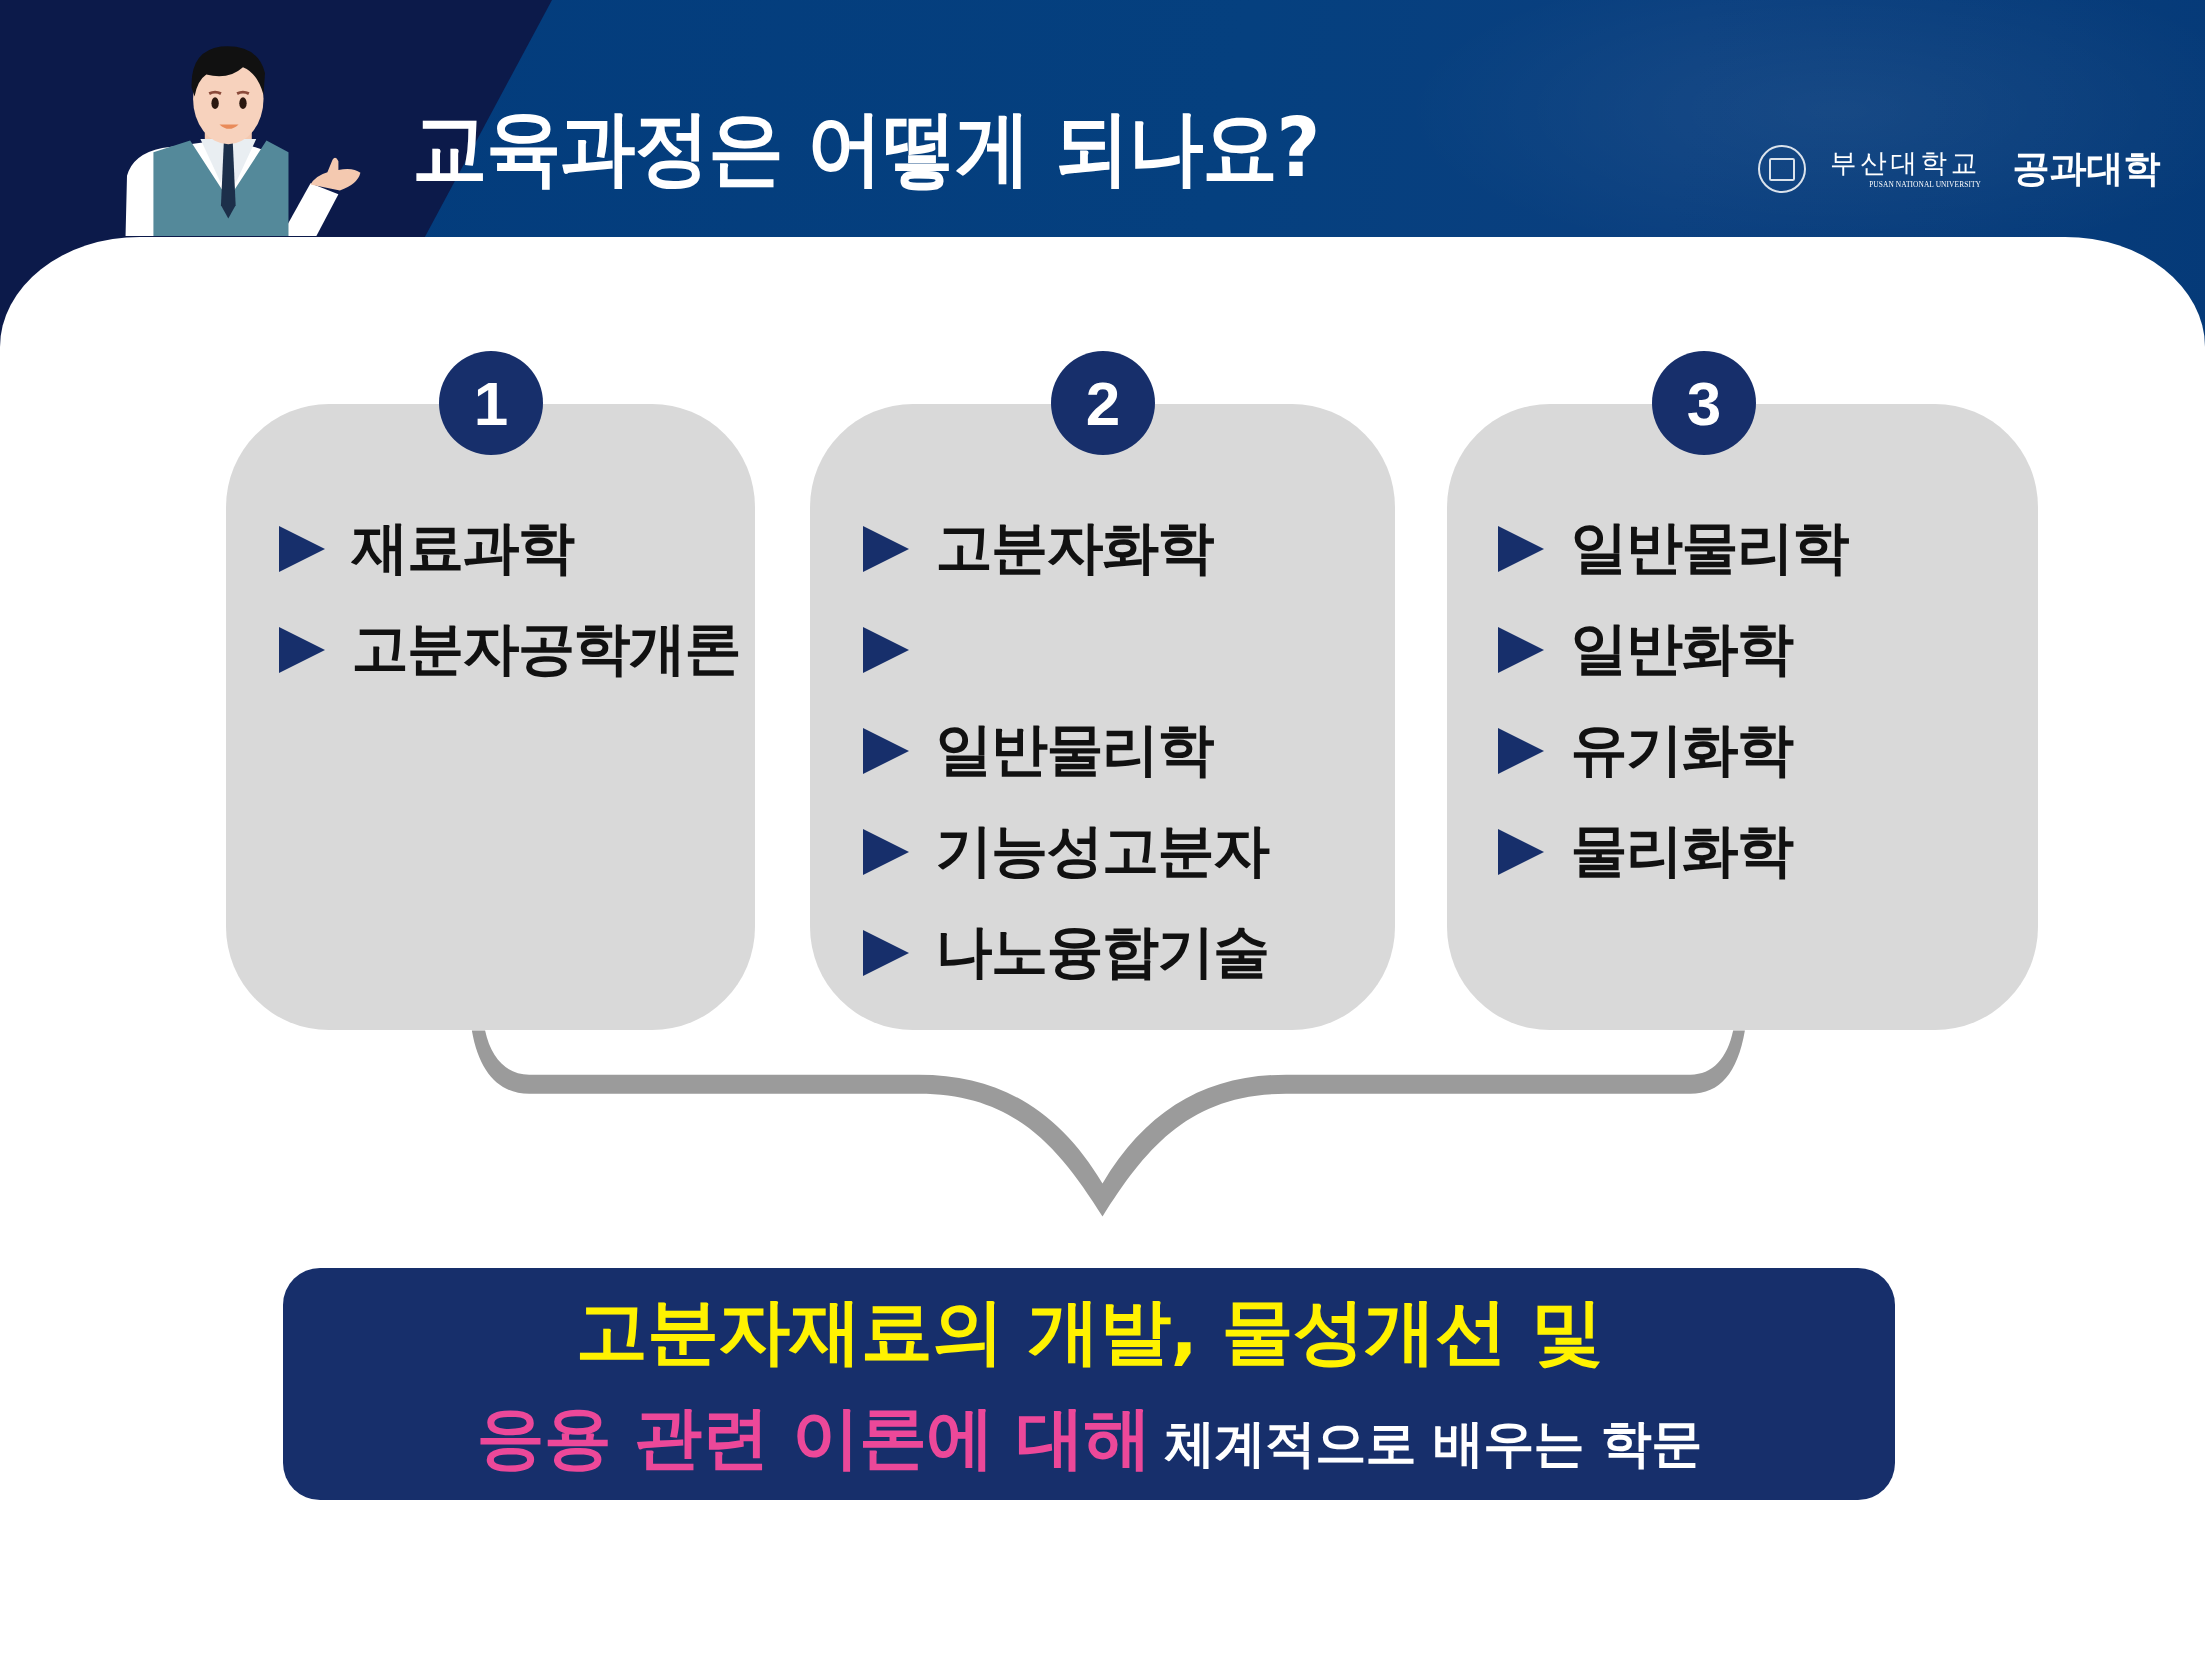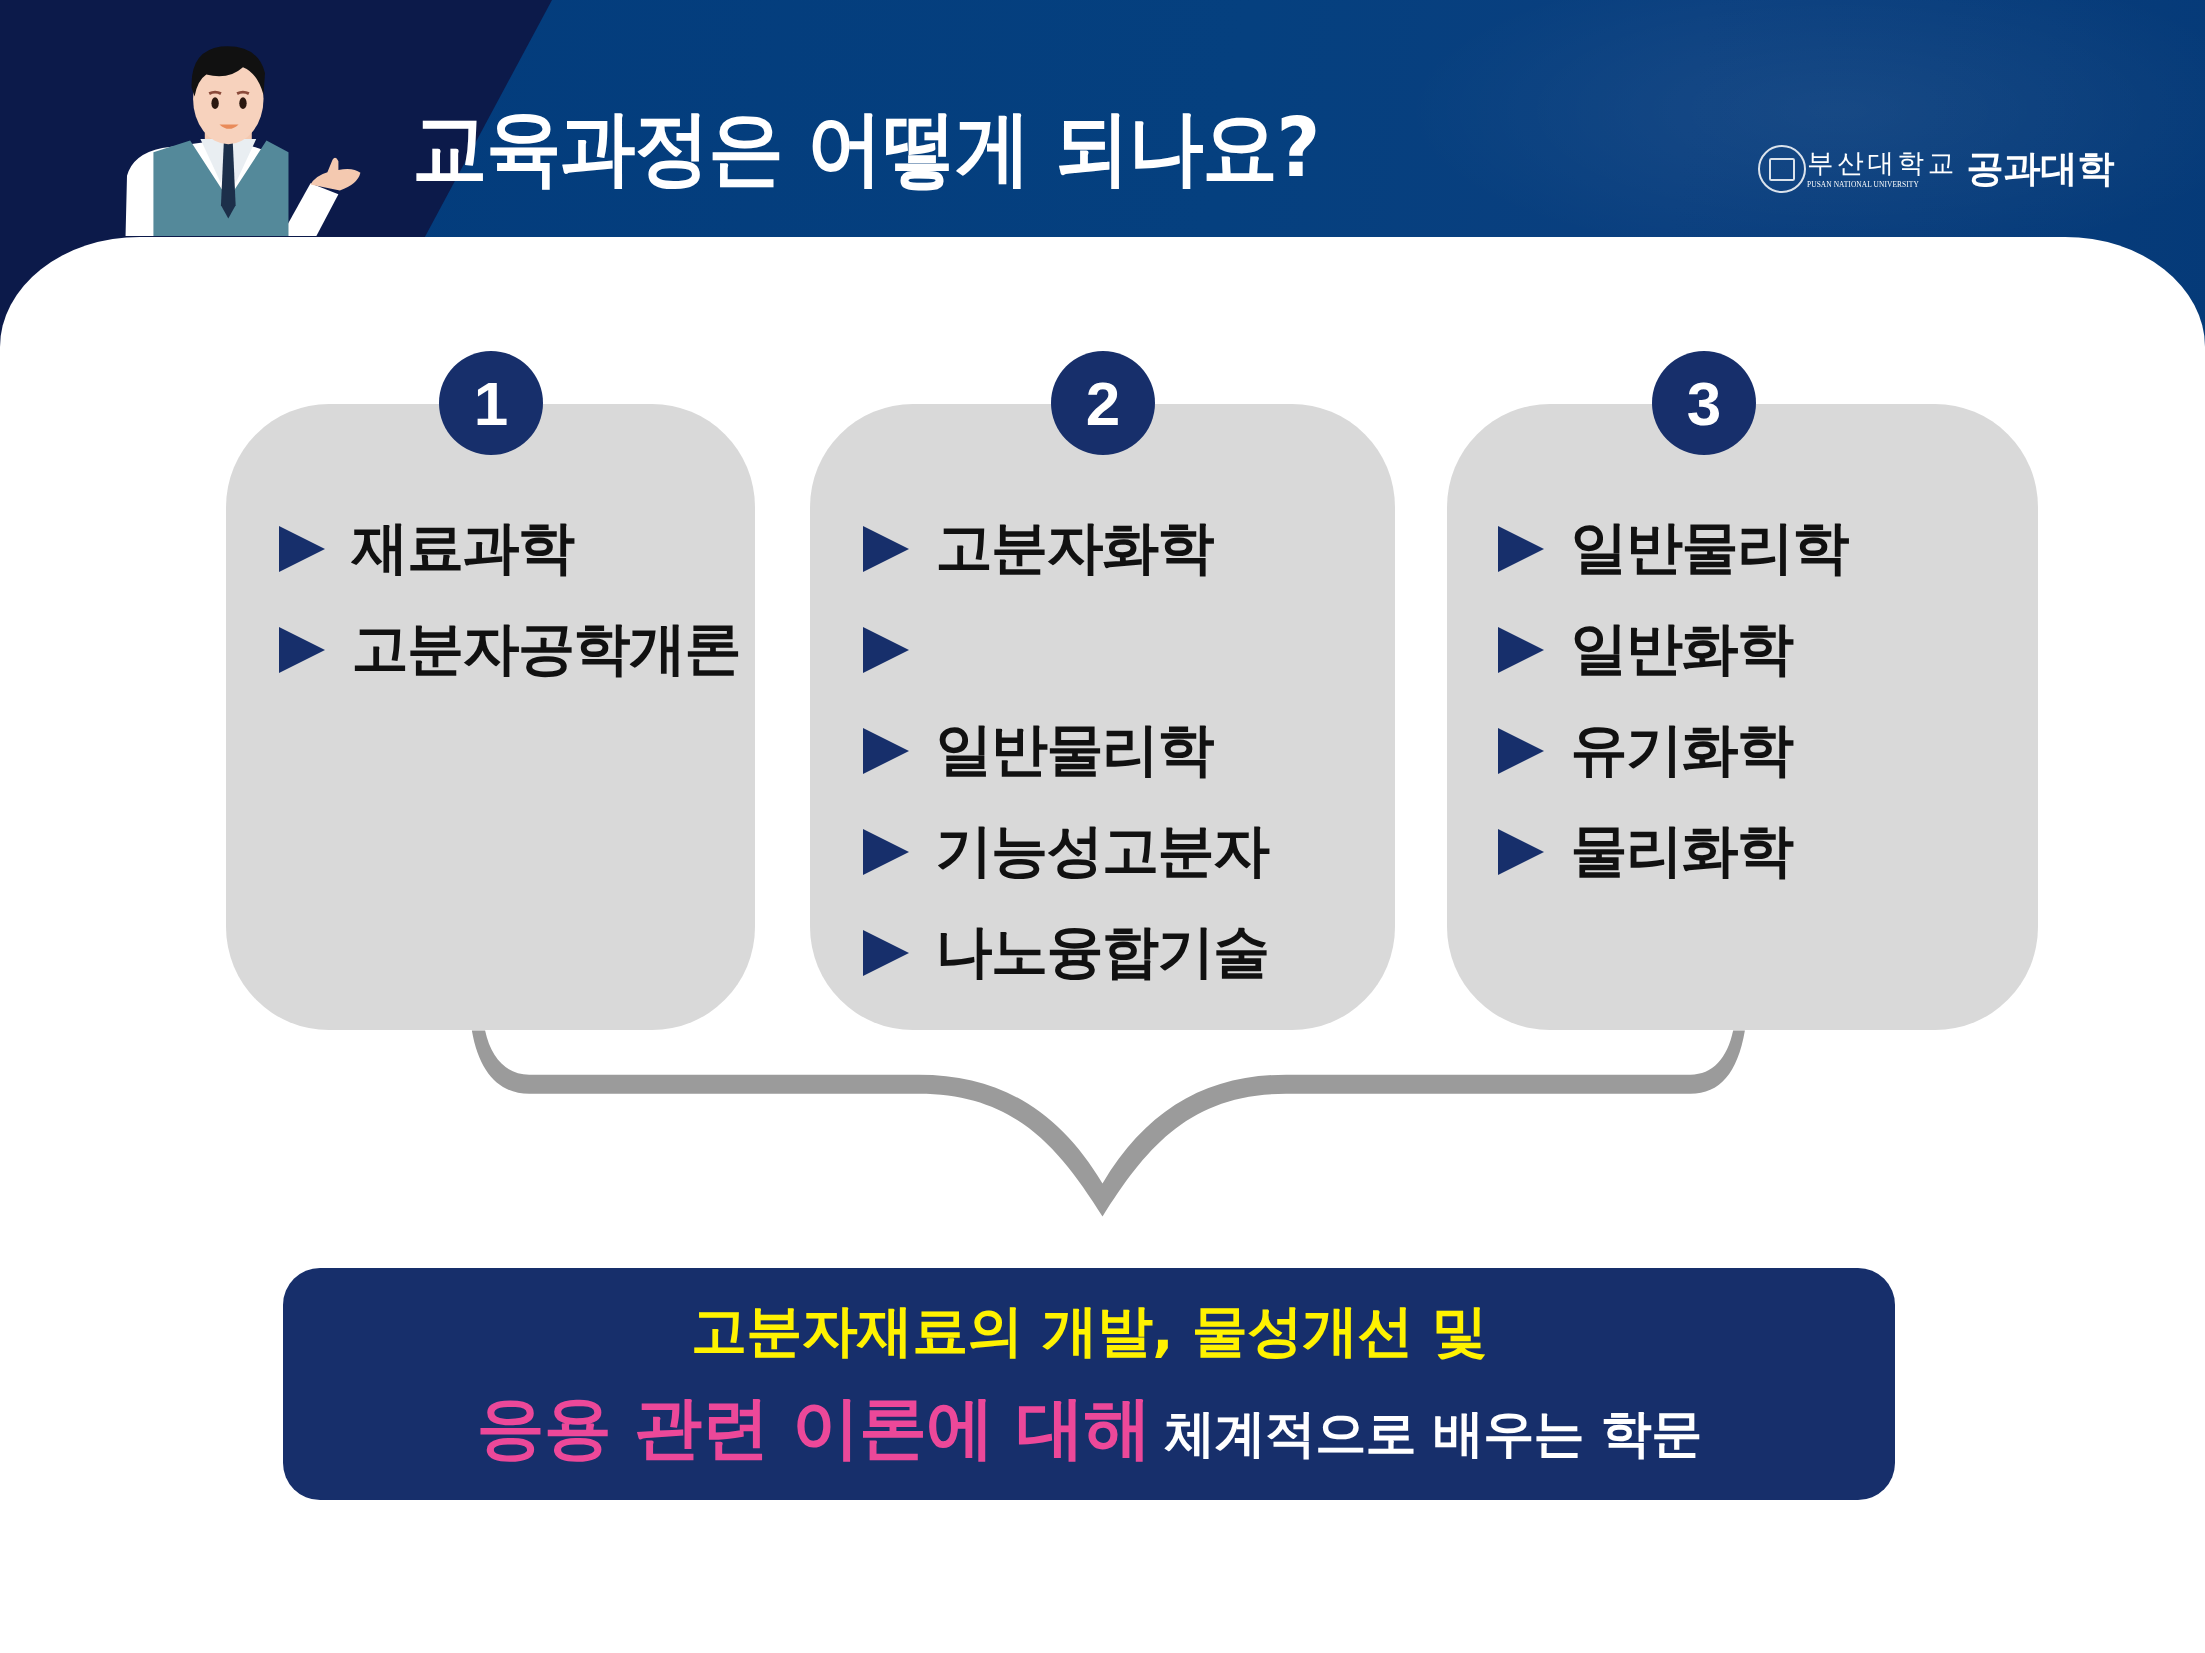--- a/index.html
+++ b/index.html
@@ -9,21 +9,21 @@
             background:linear-gradient(100deg,#0c1a4a 0%,#0c1a4a 14%,#033c7c 14.2%,#05407f 55%,#0a3f7f 75%,#053a78 100%); }
   .header .swirl { position:absolute; left:1397px; top:-44px; width:882px; height:309px; border-radius:50%;
             background:radial-gradient(ellipse at center, rgba(255,255,255,0.06), rgba(255,255,255,0) 70%); }
   .diag { position:absolute; left:0; top:0; width:0; height:0;
           border-top:412px solid #0c1a4a; border-right:221px solid transparent; margin-left:331px; }
   .dark-left { position:absolute; left:0; top:0; width:331px; height:412px; background:#0c1a4a; }
   .content { position:absolute; left:0; top:237px; width:2205px; height:1417px; background:#ffffff;
              border-top-left-radius:140px 110px; border-top-right-radius:140px 110px; }
   .title { position:absolute; left:412px; top:94px; color:#ffffff; font-weight:bold; font-size:82px;
            letter-spacing:-1.5px; white-space:nowrap; font-family:"DejaVu Sans",sans-serif; transform:scaleX(0.92); transform-origin:left center; }
-  .logo { position:absolute; left:1758px; top:144px; display:flex; align-items:center; gap:1px; color:#fff; }
+  .logo { position:absolute; left:1758px; top:144px; display:flex; align-items:center; gap:24px; color:#fff;text-align:right; }
   .seal { width:44px; height:44px; border-radius:50%; border:2.2px solid rgba(255,255,255,0.85); display:flex; align-items:center; justify-content:center; }
   .seal-inner { width:22px; height:19px; border:2.2px solid rgba(255,255,255,0.85); border-radius:2.2px; }
   .uni { display:flex; flex-direction:column; line-height:1; }
   .uni-ko { font-size:26.5px; letter-spacing:3.7px; }
   .uni-en { font-size:7.4px; margin-top:4.4px; letter-spacing:0.1px; font-family:"Liberation Serif",serif; }
   .college { font-size:37px; font-weight:bold; margin-left:7.4px; }
 
   
   .person { position:absolute; left:118px; top:29px; width:294px; height:207px; }
   .box { position:absolute; top:404px; height:626px; background:#d9d9d9; border-radius:103px; }
@@ -31,21 +31,21 @@
          font-weight:bold; font-size:62px; display:flex; align-items:center; justify-content:center; font-family:"Liberation Sans",sans-serif; }
   .items { position:absolute; left:53px; top:94px; list-style:none; margin:0; padding:0; }
   .item { display:flex; align-items:center; height:101px; }
   .tri { width:0; height:0; border-top:23.5px solid transparent; border-bottom:23.5px solid transparent;
          border-left:46px solid #172f6b; margin-right:26.5px; flex:0 0 auto; }
   .item-label { font-size:57px; font-weight:bold; color:#111; letter-spacing:-1.5px; white-space:nowrap; }
   .bracket { position:absolute; left:0; top:0; }
   .summary { position:absolute; left:283px; top:1268px; width:1612px; height:232px; background:#172f6b; border-radius:37px;
              display:flex; flex-direction:column; align-items:center; justify-content:center; }
   .sum-line { font-weight:bold; white-space:nowrap; letter-spacing:-0.7px; }
-  .sum-line1 { font-size:56px; color:#fff200; margin-bottom:13.2px; }
+  .sum-line1 { font-size:72px; color:#fff200; margin-bottom:13.2px; }
   .sum-hl { font-size:68px; color:#ec4899; }
   .sum-rest { font-size:51px; color:#ffffff; margin-left:13.2px; }
 </style>
 </head>
 <body>
 
 <div class="header">
   <div class="dark-left"></div>
   <div class="diag"></div>
   <div class="swirl"></div>

